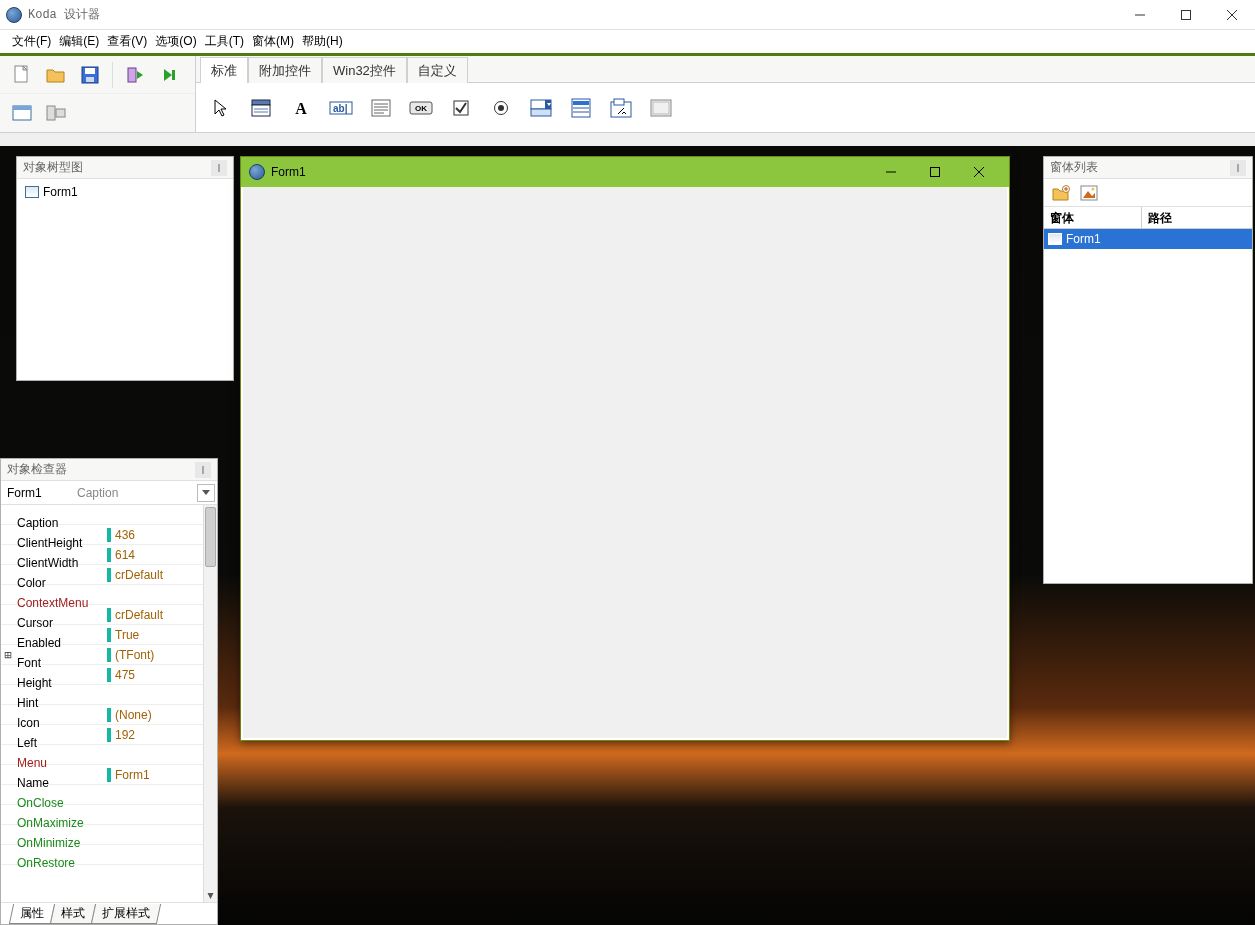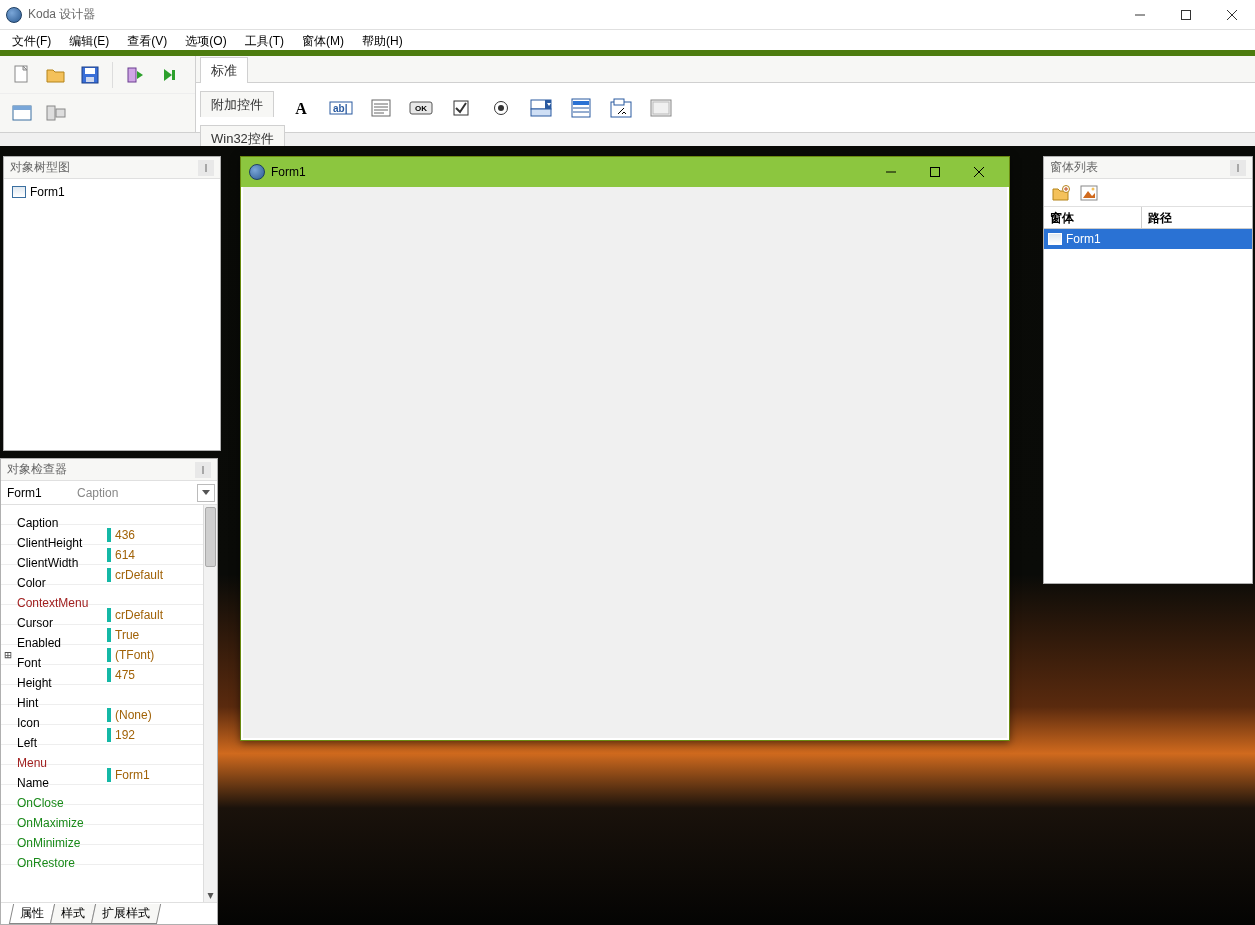--- a/index.html
+++ b/index.html
@@ -2,53 +2,53 @@
 <html><head>
 <meta charset="utf-8">
 <style>
   * { box-sizing: border-box; }
   html, body { margin: 0; padding: 0; font-family: "Microsoft YaHei", "Segoe UI", sans-serif; font-size: 12px; height: 100%; overflow: hidden; }
   body { background: #f0f0f0; }
 
   
   .titlebar { height: 30px; background: #fff; display: flex; align-items: center; border-bottom: 1px solid #e0e0e0; }
   .titlebar .app-icon { width: 16px; height: 16px; margin: 0 6px; border-radius: 50%; background: radial-gradient(circle at 35% 35%, #7aa6d8, #2c5b92); border: 1px solid #1e3f63; }
-  .titlebar .title { flex: 1; color: #666; }
+  .titlebar .title { flex: 1; color: #666; font-family: Liberation Mono, monospace; }
   .win-controls { display: flex; }
   .win-btn { width: 46px; height: 30px; display: flex; align-items: center; justify-content: center; color: #222; }
   .win-btn svg { stroke: #333; stroke-width: 1; fill: none; }
 
   
-  .menubar { height: 26px; background: #fff; display: flex; padding: 0 8px; gap: 10px; border-bottom: 6px solid #4d7c0f; }
+  .menubar { height: 26px; background: #fff; display: flex; padding: 0 8px; gap: 0; border-bottom: 3px solid #4d7c0f; }
   .menubar span { padding: 3px 4px; cursor: default; }
 
   
   .top-area { display: flex; background: #f7f7f5; border-bottom: 1px solid #d0d0d0; }
   .left-tools { width: 196px; border-right: 1px solid #d0d0d0; }
   .tool-row { height: 38px; display: flex; align-items: center; padding: 0 6px; gap: 2px; border-bottom: 1px solid #eee; }
   .tool-row:last-child { border-bottom: none; }
   .tool-btn { width: 32px; height: 30px; display: flex; align-items: center; justify-content: center; border: 1px solid transparent; border-radius: 3px; }
   .sep-v { width: 1px; height: 26px; background: #ddd; margin: 0 4px; }
 
   .right-tools { flex: 1; display: flex; flex-direction: column; }
-  .tab-strip { height: 26px; display: flex; align-items: flex-start; padding-left: 4px; gap: 8px; flex-direction: column; }
+  .tab-strip { height: 26px; display: flex; align-items: flex-start; padding-left: 4px; gap: 0; }
   .ctab { padding: 4px 10px 3px; border: 1px solid #d0d0d0; border-bottom: none; background: #f7f7f5; color: #333; font-size: 13px; position: relative; top: 1px; }
   .ctab.active { background: #fff; z-index: 2; }
   .comp-bar { height: 50px; background: #fff; border-top: 1px solid #d0d0d0; display: flex; align-items: center; padding: 0 8px; gap: 6px; }
   .comp-btn { width: 34px; height: 34px; display: flex; align-items: center; justify-content: center; border: 1px solid transparent; border-radius: 3px; }
 
   
   .workspace { position: absolute; top: 146px; left: 0; right: 0; bottom: 0; background: linear-gradient(180deg, #090a07 0%, #0a0b08 55%, #5a2a0e 72%, #d06a1e 78%, #1a120b 85%, #040403 100%); }
 
   
   .panel { position: absolute; background: #fff; border: 1px solid #b0b0b0; display: flex; flex-direction: column; }
   .panel-header { height: 22px; background: #f7f7f5; border-bottom: 1px solid #e0e0e0; display: flex; align-items: center; padding: 0 6px; color: #666; }
   .panel-header .x { margin-left: auto; width: 16px; height: 16px; background: #e8e8e8; display: flex; align-items: center; justify-content: center; }
 
-  .tree-panel { top: 10px; left: 3px; width: 218px; height: 295px; }
+  .tree-panel { top: 10px; left: 16px; width: 218px; height: 225px; }
   .tree-body { flex: 1; padding: 6px 8px; }
   .tree-item { display: flex; align-items: center; gap: 4px; }
   .form-ico { width: 14px; height: 12px; border: 1px solid #3a6fa0; background: linear-gradient(180deg,#dfe8f0,#fff); }
 
   .insp-panel { top: 312px; left: 0; width: 218px; bottom: 0; }
   .insp-selector { height: 24px; display: flex; align-items: center; border-bottom: 1px solid #e0e0e0; }
   .insp-selector .val { padding: 0 6px; width: 76px; }
   .insp-selector .typ { color: #888; flex: 1; }
   .insp-selector .dd { width: 18px; height: 18px; border: 1px solid #bbb; display: flex; align-items: center; justify-content: center; margin-right: 2px; }
 

